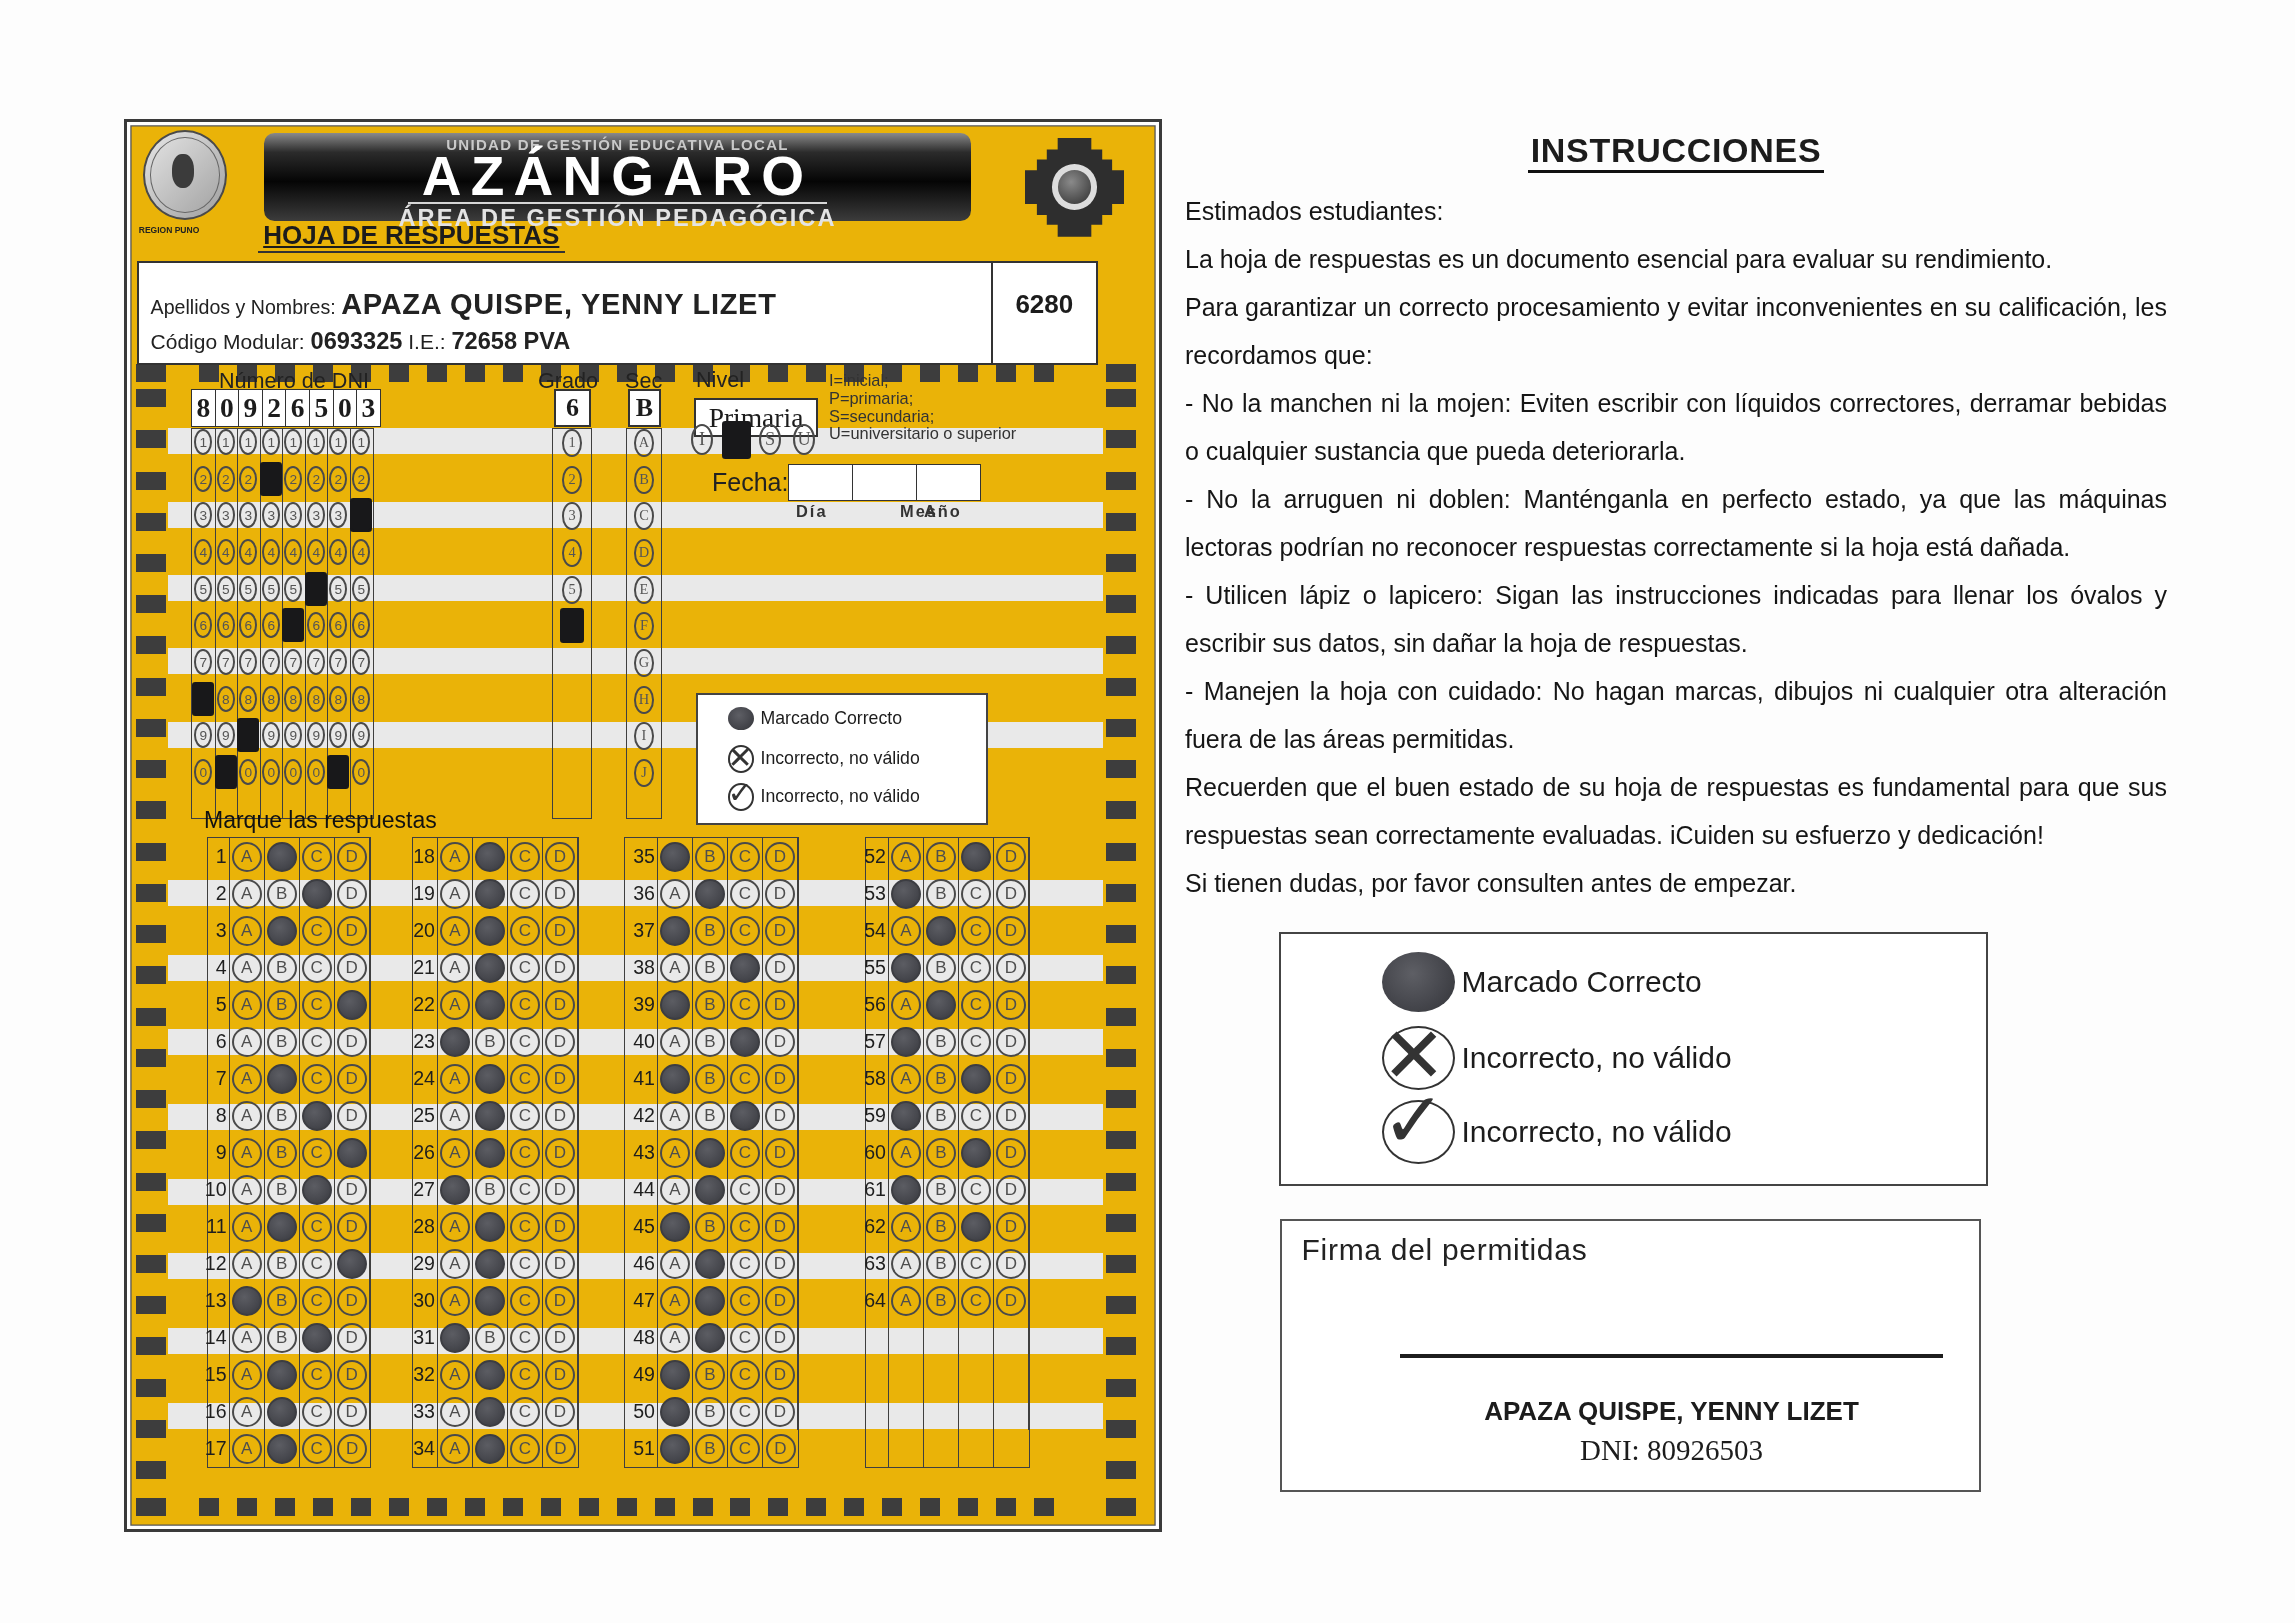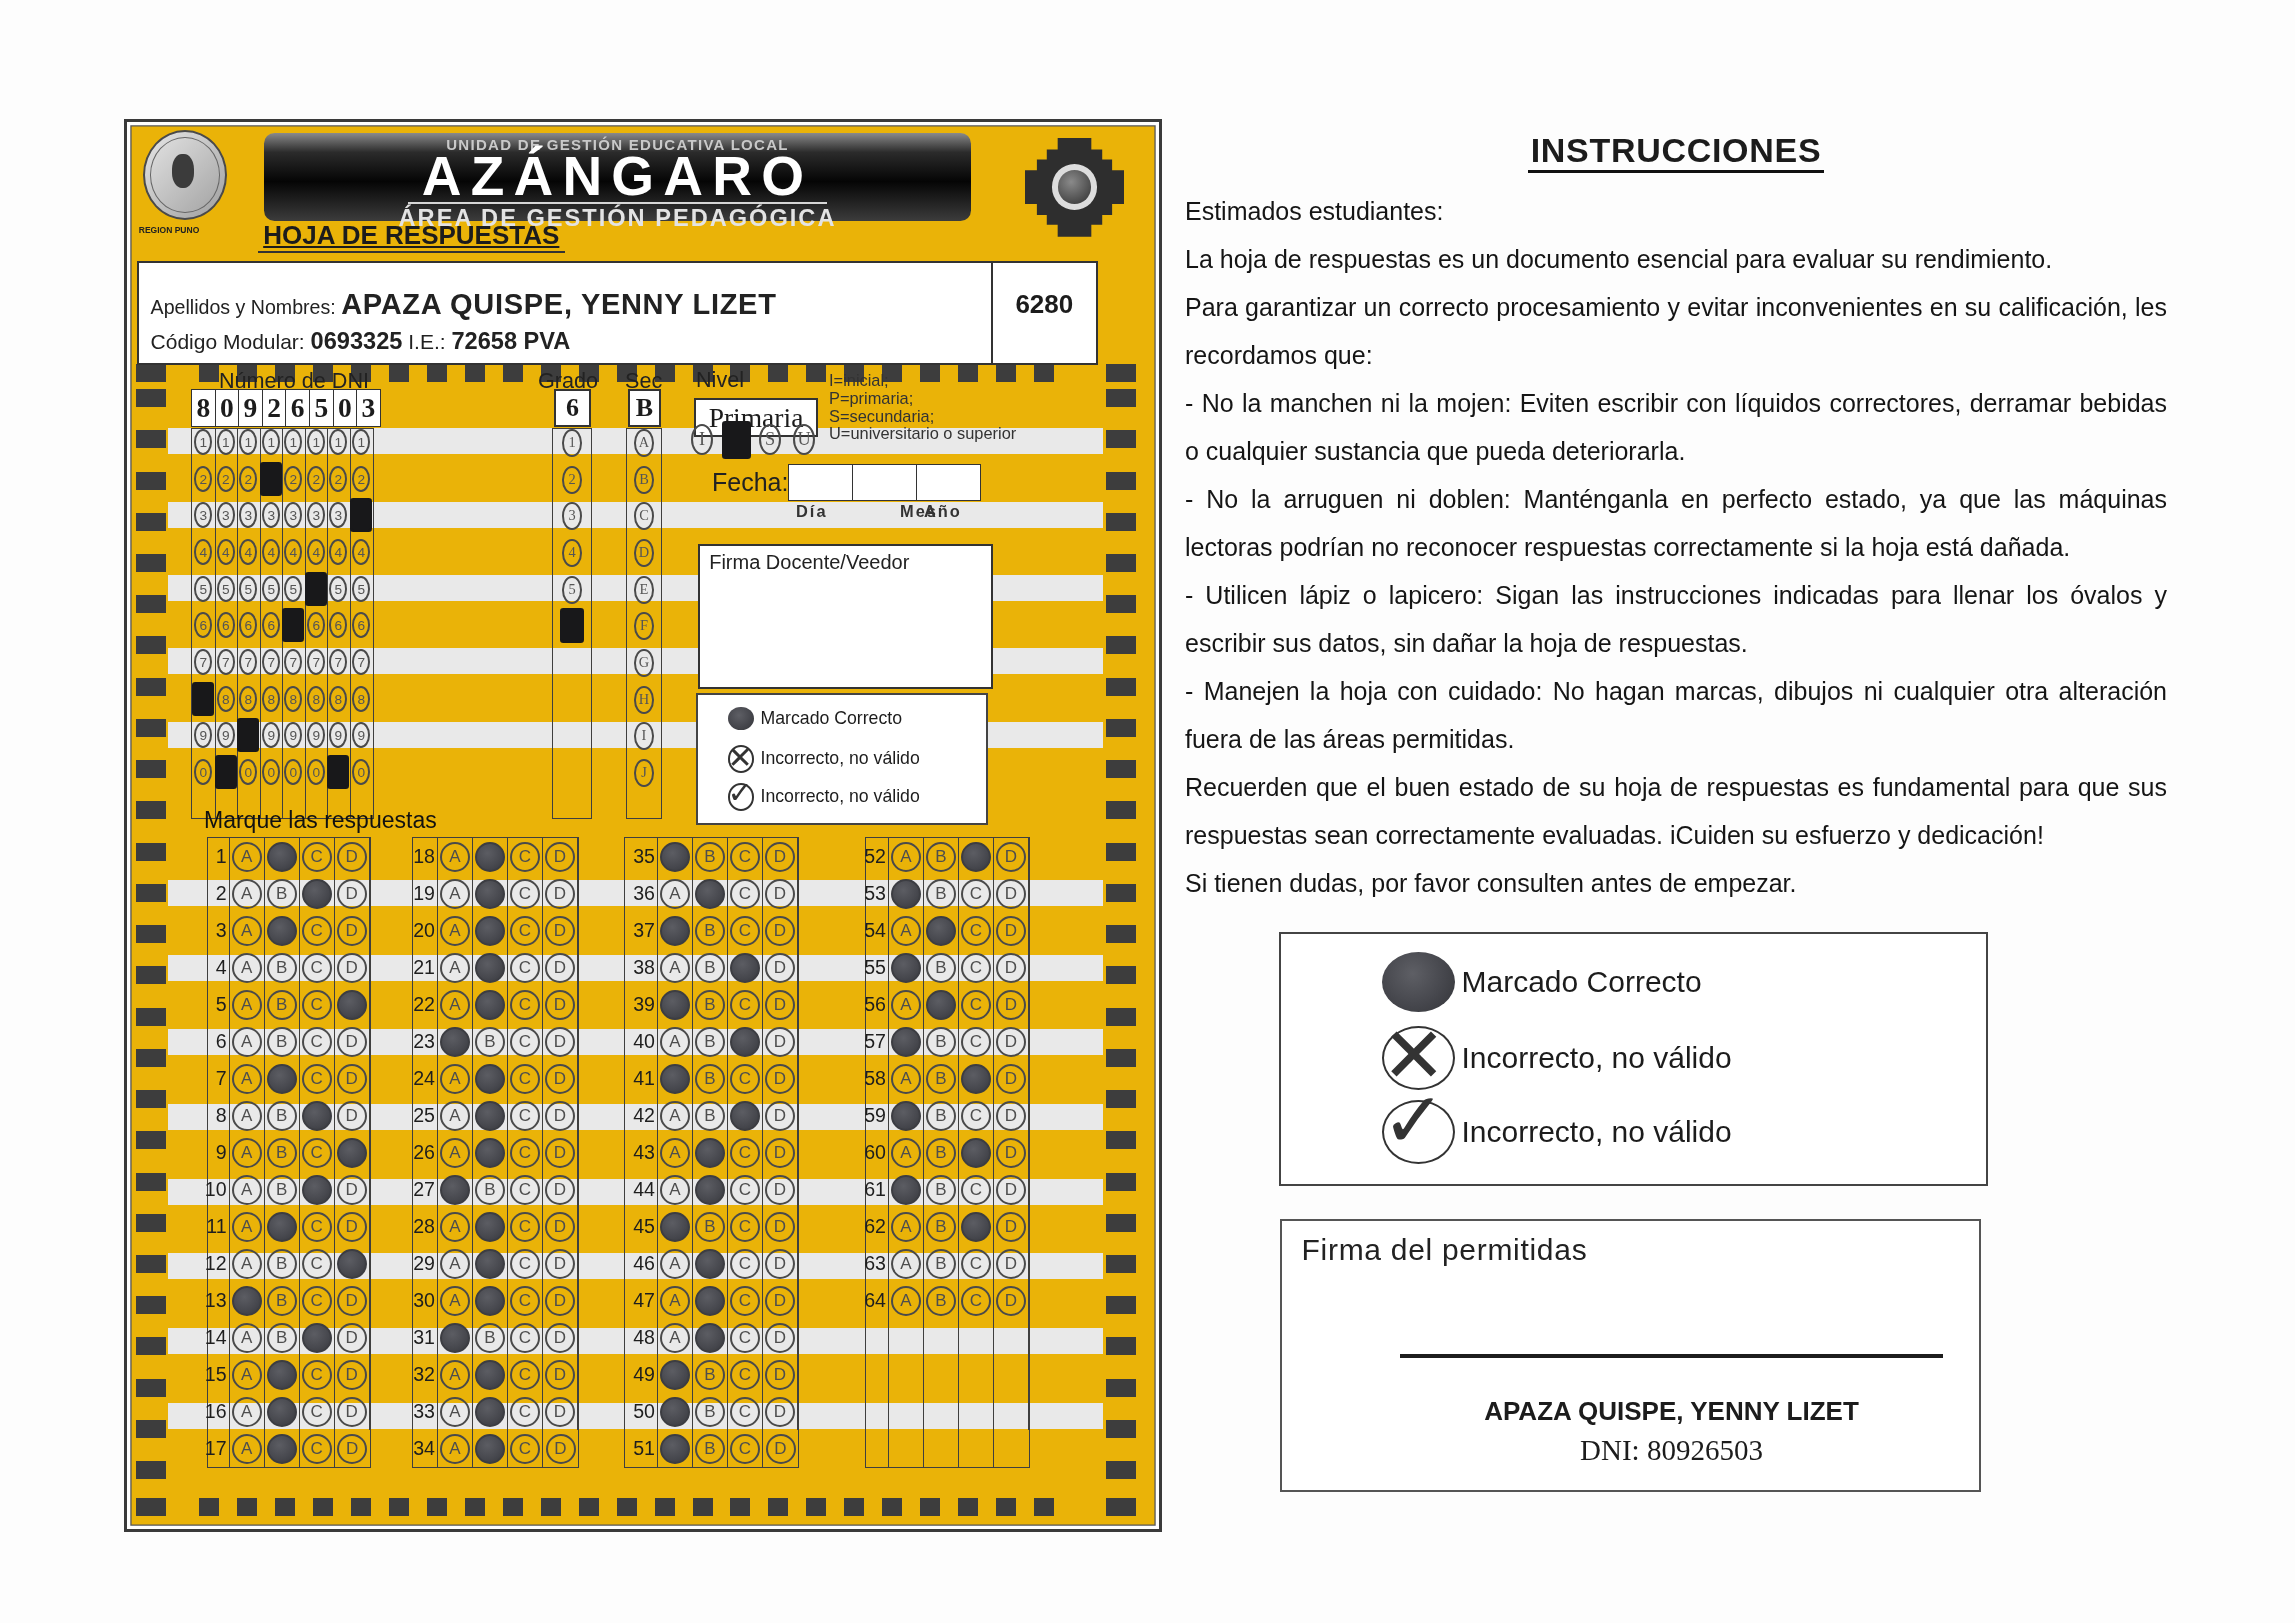--- a/index.html
+++ b/index.html
@@ -292,23 +292,20 @@
     <div id="nivel-legend"></div>
 
     <div class="collab" style="left:585px;top:346px;font-size:25px;">Fecha:</div>
     <div id="fecha-boxes">
         <div class="f"></div>
         <div class="f"></div>
         <div class="f"></div>
       </div>
     <div id="fecha-caps"></div>
 
-    <div id="firmad">
-      <div class="lab">Firma Docente/Veedor</div>
-    </div>
 
     <div class="legbox" id="sheet-legend" style="left:569px;top:571px;width:288px;height:128px;">
         <div class="legrow" style="position: absolute; left: 30px; top: 11.8px;">
           <div class="lg-filled" style="width: 26px; height: 23.6px;"></div>
           <div style="margin-left: 6.5px; font-size: 17.7px; white-space: nowrap;">Marcado Correcto</div>
         </div>
         <div class="legrow" style="position: absolute; left: 30px; top: 50px;">
           <div class="lg-circ" style="width: 22px; height: 23.6px;">
             <div class="gl" style="font-size: 30px; left: -2.6px; top: -6.6px;">✕</div>
           </div>

